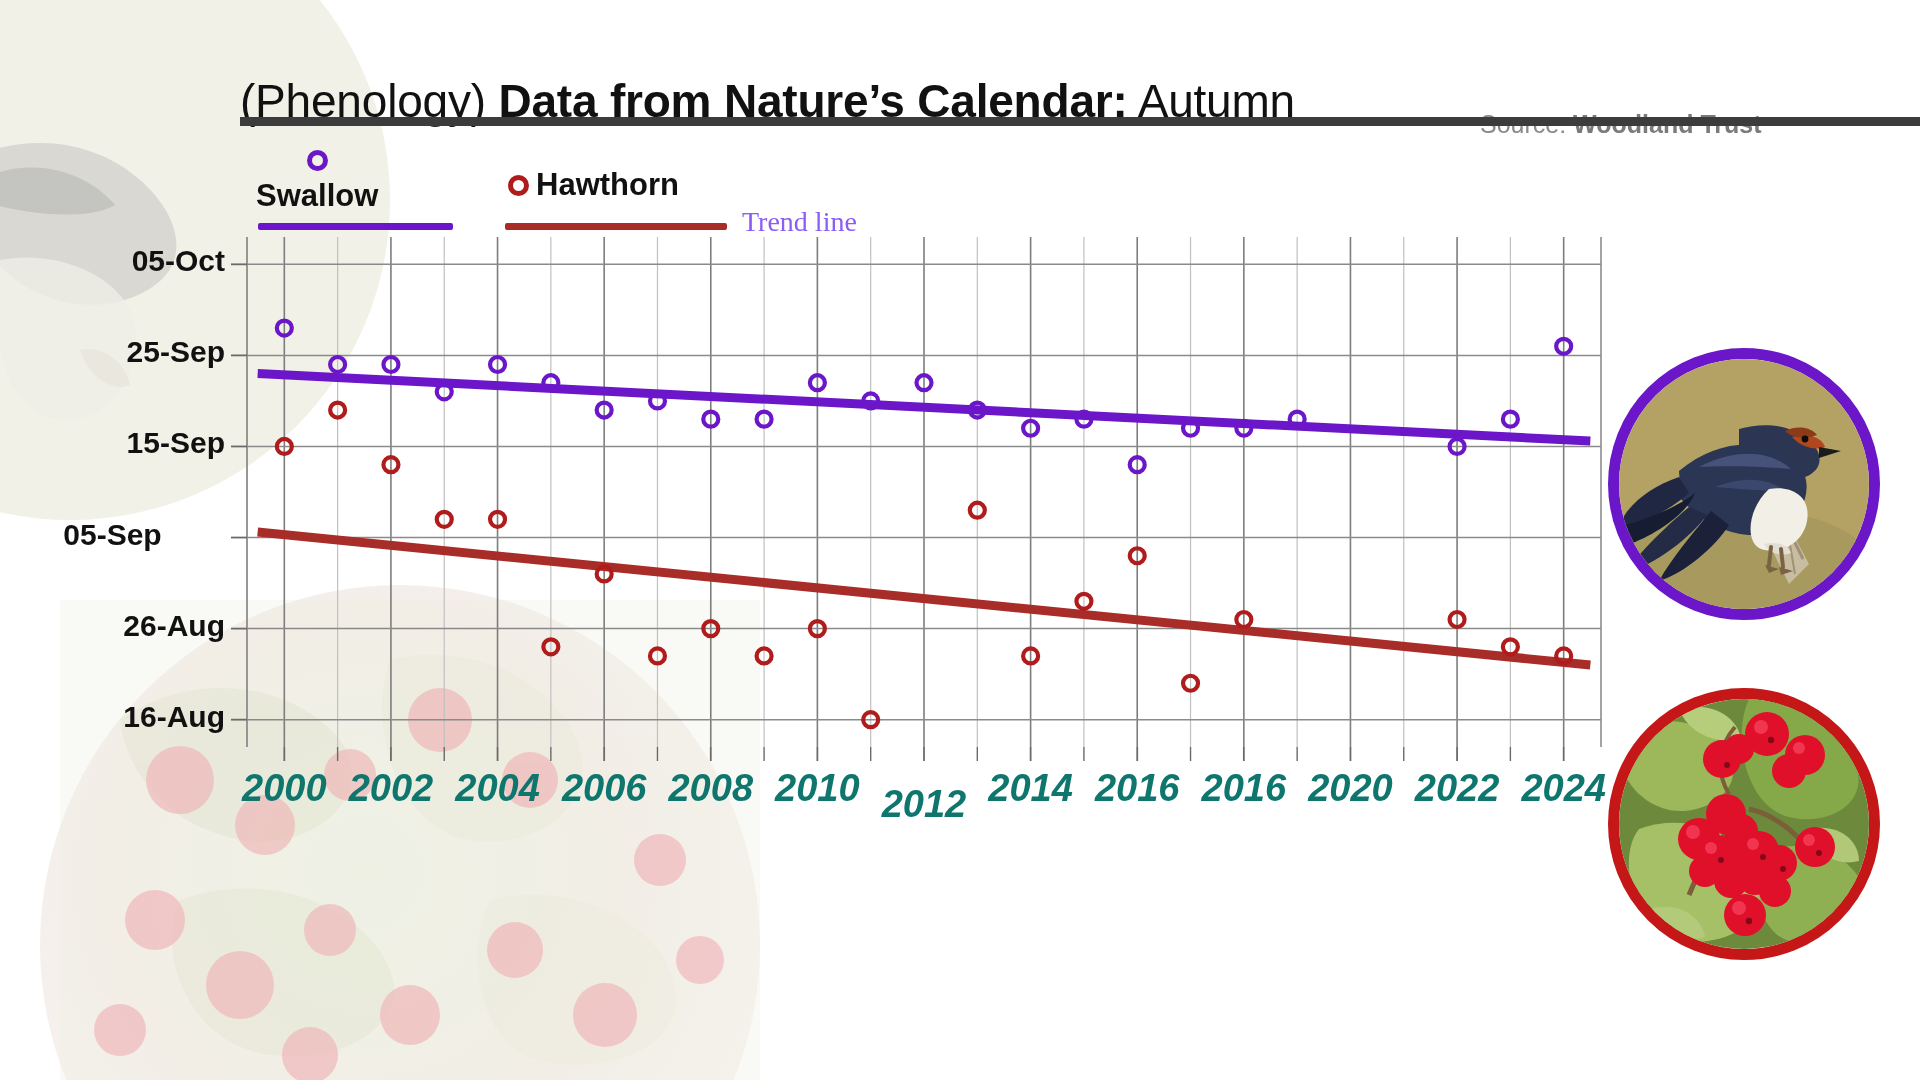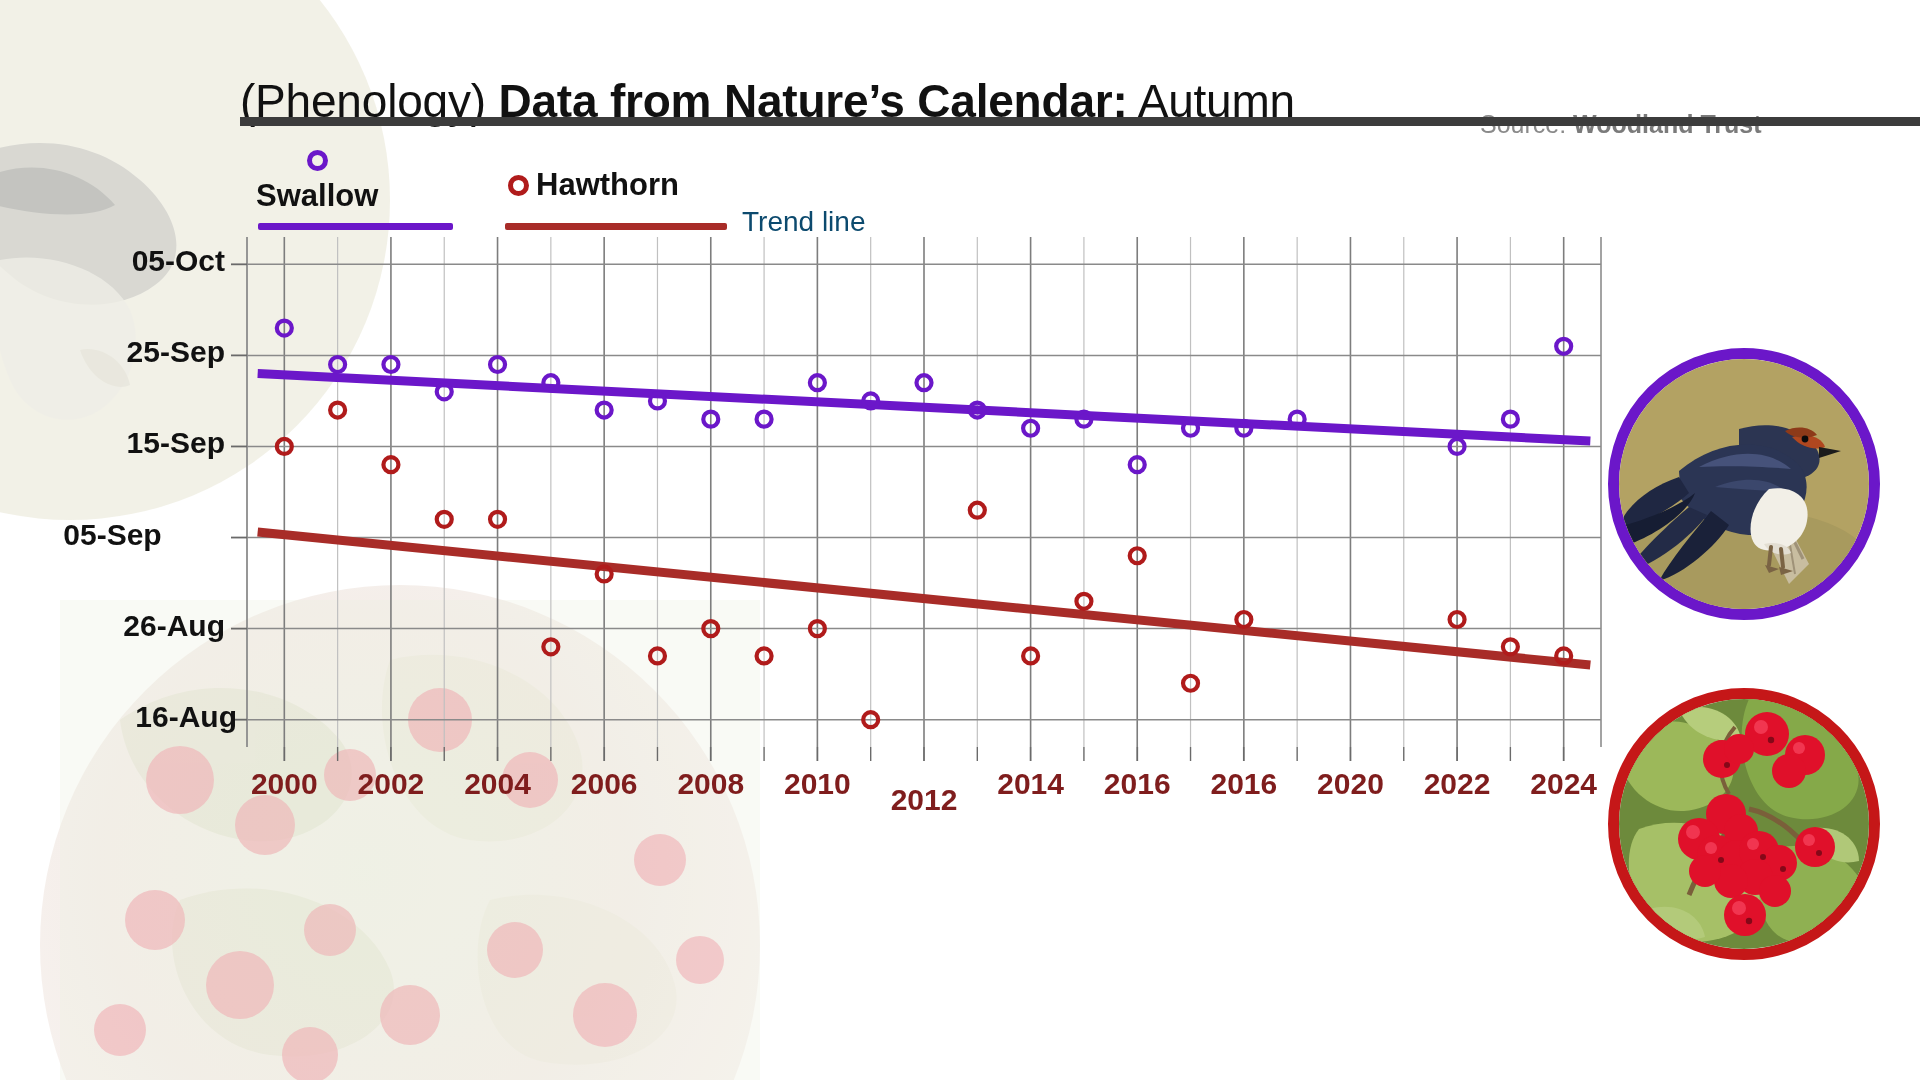--- a/index.html
+++ b/index.html
@@ -54,33 +54,33 @@
     border:5px solid #000;box-sizing:border-box;background:transparent;
   }
   .ring.purple{border-color:#6B17C9;}
   .ring.red{border-color:#B01B1B;}
   .leg-label{font-size:31px;font-weight:700;color:#111;white-space:nowrap;}
   .leg-line{position:absolute;height:7px;border-radius:2px;}
   #leg-line-swallow{left:258px;top:223px;width:195px;background:#6B17C9;}
   #leg-line-hawthorn{left:505px;top:223px;width:222px;background:#A82C28;}
   #leg-trend-label{
     position:absolute;left:742px;top:206px;
-    font-size:28px;color:#0c4a6e;white-space:nowrap;
+    font-size:28px;color:#8b5cf6;white-space:nowrap;font-family:Liberation Serif, serif;
   }
 
   
   #plot-wrap{position:absolute;left:0;top:0;width:1920px;height:1080px;}
   #plot-svg{position:absolute;left:0;top:0;}
   .ytick{
     position:absolute;font-size:30px;font-weight:700;color:#111;
     text-align:right;white-space:nowrap;
   }
   .xtick{
-    position:absolute;font-size:30px;font-weight:700;color:#7f1d1d;
-    text-align:center;white-space:nowrap;
+    position:absolute;font-size:38px;font-weight:700;color:#0f766e;
+    text-align:center;white-space:nowrap;font-style:italic;
   }
 
   
   .side-photo{
     position:absolute;border-radius:50%;overflow:hidden;box-sizing:border-box;
   }
   #photo-swallow{
     left:1608px;top:348px;width:272px;height:272px;border:11px solid #6B17C9;
   }
   #photo-hawthorn{
@@ -283,21 +283,21 @@
         <circle cx="1137.2283464566922" cy="464.6785714285714" r="7.5" fill="none" stroke="#6B17C9" stroke-width="4.2"></circle>
         <circle cx="1190.535433070865" cy="428.25" r="7.5" fill="none" stroke="#6B17C9" stroke-width="4.2"></circle>
         <circle cx="1243.842519685038" cy="428.25" r="7.5" fill="none" stroke="#6B17C9" stroke-width="4.2"></circle>
         <circle cx="1297.1496062992114" cy="419.1428571428571" r="7.5" fill="none" stroke="#6B17C9" stroke-width="4.2"></circle>
         <circle cx="1457.0708661417304" cy="446.4642857142857" r="7.5" fill="none" stroke="#6B17C9" stroke-width="4.2"></circle>
         <circle cx="1510.3779527559034" cy="419.1428571428571" r="7.5" fill="none" stroke="#6B17C9" stroke-width="4.2"></circle>
         <circle cx="1563.6850393700763" cy="346.2857142857143" r="7.5" fill="none" stroke="#6B17C9" stroke-width="4.2"></circle>
       </g>
   </svg>
   <div id="ytick-labels">
-      <div class="ytick" style="left: 12px; width: 225px; top: 699.679px;">16-Aug</div>
+      <div class="ytick" style="left: 0px; width: 225px; top: 699.679px;">16-Aug</div>
       <div class="ytick" style="left: 0px; width: 225px; top: 608.607px;">26-Aug</div>
       <div class="ytick" style="left: 0px; width: 225px; top: 517.536px; text-align: center;">05-Sep</div>
       <div class="ytick" style="left: 0px; width: 225px; top: 426.464px;">15-Sep</div>
       <div class="ytick" style="left: 0px; width: 225px; top: 335.393px;">25-Sep</div>
       <div class="ytick" style="left: 0px; width: 225px; top: 244.321px;">05-Oct</div>
     </div>
   <div id="xtick-labels">
       <div class="xtick" style="left: 214.315px; width: 140px; top: 767px;">2000</div>
       <div class="xtick" style="left: 320.929px; width: 140px; top: 767px;">2002</div>
       <div class="xtick" style="left: 427.543px; width: 140px; top: 767px;">2004</div>

